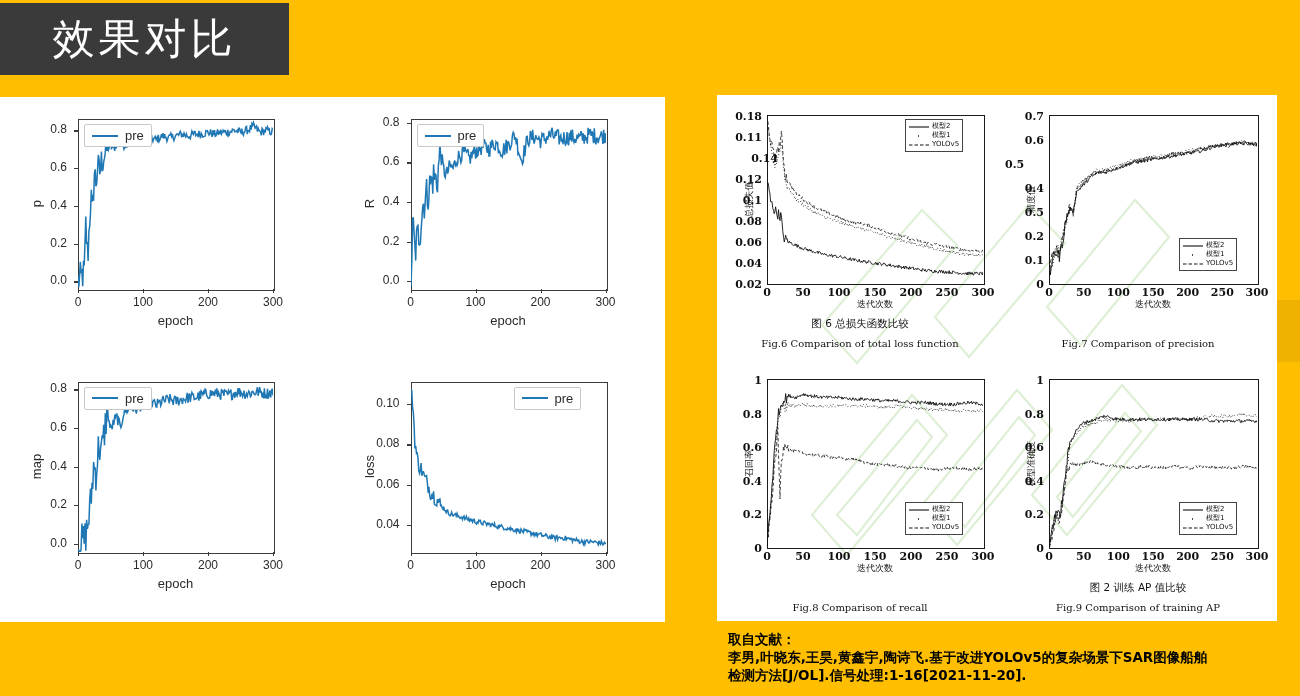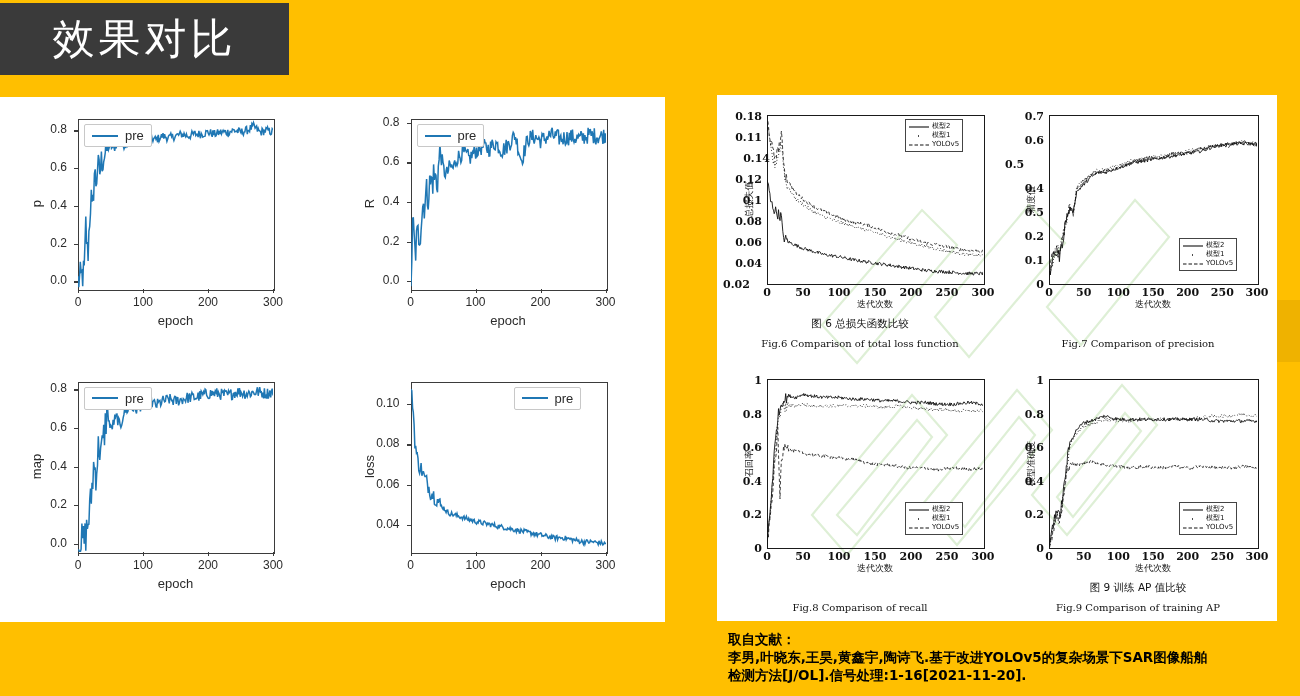--- a/index.html
+++ b/index.html
@@ -209,27 +209,27 @@
     </g>
   </svg>
   <div id="paper-figs">
       <div class="fig" style="left: 6px; top: 8px; width: 274px; height: 258px;">
         <div class="fig-axes" style="left: 44px; top: 12px; width: 216px; height: 168px;"></div>
         <svg width="216" height="168" style="position: absolute; left: 44px; top: 12px;">
           <path d="M0.0 64.8 L0.7 67.4 L1.4 68.7 L2.2 75.6 L2.9 78.4 L3.6 86.7 L4.3 86.8 L5.0 86.5 L5.8 93.7 L6.5 95.1 L7.2 98.7 L7.9 96.8 L8.6 91.8 L9.4 96.9 L10.1 100.8 L10.8 104.1 L11.5 94.7 L12.2 101.8 L13.0 105.6 L13.7 97.5 L14.4 100.4 L15.1 107.8 L15.8 116.3 L16.6 122.5 L17.3 127.0 L18.0 123.4 L18.7 120.2 L19.4 124.2 L20.2 123.6 L20.9 127.3 L21.6 128.1 L22.3 126.2 L23.0 127.8 L23.8 127.6 L24.5 127.7 L25.2 129.5 L25.9 130.3 L26.6 130.6 L27.4 130.4 L28.1 128.8 L28.8 130.6 L29.5 129.3 L30.2 132.4 L31.0 129.7 L31.7 131.7 L32.4 132.1 L33.1 133.8 L33.8 132.3 L34.6 134.1 L35.3 133.5 L36.0 134.8 L36.7 134.8 L37.4 133.5 L38.2 132.4 L38.9 133.4 L39.6 135.1 L40.3 134.0 L41.0 136.2 L41.8 134.9 L42.5 134.0 L43.2 136.2 L43.9 134.7 L44.6 135.3 L45.4 137.5 L46.1 136.4 L46.8 137.4 L47.5 137.6 L48.2 137.8 L49.0 137.6 L49.7 136.9 L50.4 136.1 L51.1 138.5 L51.8 136.4 L52.6 136.7 L53.3 137.1 L54.0 138.8 L54.7 139.5 L55.4 138.2 L56.2 139.4 L56.9 139.3 L57.6 138.4 L58.3 139.7 L59.0 138.9 L59.8 140.4 L60.5 141.2 L61.2 141.4 L61.9 140.5 L62.6 139.6 L63.4 141.2 L64.1 139.8 L64.8 139.4 L65.5 142.3 L66.2 140.6 L67.0 141.1 L67.7 140.1 L68.4 140.0 L69.1 141.2 L69.8 142.8 L70.6 141.9 L71.3 142.7 L72.0 141.9 L72.7 141.4 L73.4 140.5 L74.2 142.0 L74.9 142.8 L75.6 143.2 L76.3 142.8 L77.0 143.2 L77.8 141.5 L78.5 142.2 L79.2 143.6 L79.9 143.7 L80.6 144.7 L81.4 144.0 L82.1 145.1 L82.8 142.9 L83.5 142.8 L84.2 145.8 L85.0 144.4 L85.7 143.4 L86.4 143.5 L87.1 145.7 L87.8 143.7 L88.6 144.2 L89.3 144.7 L90.0 146.0 L90.7 146.9 L91.4 146.4 L92.2 144.2 L92.9 146.7 L93.6 147.4 L94.3 146.0 L95.0 147.4 L95.8 146.9 L96.5 145.0 L97.2 146.4 L97.9 145.5 L98.6 147.2 L99.4 148.4 L100.1 146.8 L100.8 147.8 L101.5 145.6 L102.2 145.7 L103.0 146.5 L103.7 147.3 L104.4 148.9 L105.1 149.1 L105.8 149.2 L106.6 149.3 L107.3 149.2 L108.0 148.3 L108.7 147.3 L109.4 149.5 L110.2 147.8 L110.9 150.1 L111.6 148.2 L112.3 147.3 L113.0 147.8 L113.8 148.5 L114.5 150.6 L115.2 150.0 L115.9 149.5 L116.6 147.8 L117.4 148.8 L118.1 148.7 L118.8 150.3 L119.5 150.3 L120.2 151.4 L121.0 149.8 L121.7 149.7 L122.4 150.9 L123.1 148.8 L123.8 151.4 L124.6 151.3 L125.3 150.6 L126.0 150.8 L126.7 150.2 L127.4 152.2 L128.2 152.2 L128.9 150.9 L129.6 151.1 L130.3 150.8 L131.0 152.8 L131.8 150.1 L132.5 150.6 L133.2 152.3 L133.9 151.4 L134.6 153.6 L135.4 152.0 L136.1 153.0 L136.8 151.0 L137.5 154.0 L138.2 152.0 L139.0 151.0 L139.7 153.5 L140.4 153.0 L141.1 152.5 L141.8 154.4 L142.6 151.7 L143.3 154.0 L144.0 152.6 L144.7 152.9 L145.4 152.4 L146.2 152.1 L146.9 154.8 L147.6 154.1 L148.3 153.9 L149.0 153.3 L149.8 154.8 L150.5 153.3 L151.2 153.9 L151.9 153.6 L152.6 154.6 L153.4 155.6 L154.1 154.9 L154.8 156.4 L155.5 153.7 L156.2 153.7 L157.0 154.6 L157.7 156.1 L158.4 154.3 L159.1 156.6 L159.8 156.6 L160.6 155.4 L161.3 154.2 L162.0 154.8 L162.7 154.6 L163.4 156.1 L164.2 154.9 L164.9 156.9 L165.6 157.5 L166.3 157.5 L167.0 157.6 L167.8 155.1 L168.5 157.3 L169.2 156.0 L169.9 157.3 L170.6 157.9 L171.4 157.9 L172.1 155.6 L172.8 155.3 L173.5 157.5 L174.2 155.2 L175.0 155.7 L175.7 158.2 L176.4 155.7 L177.1 158.0 L177.8 158.4 L178.6 156.4 L179.3 158.5 L180.0 156.5 L180.7 157.5 L181.4 158.6 L182.2 155.6 L182.9 158.7 L183.6 157.3 L184.3 158.3 L185.0 158.9 L185.8 155.9 L186.5 156.2 L187.2 156.9 L187.9 157.5 L188.6 157.9 L189.4 157.9 L190.1 157.9 L190.8 157.5 L191.5 159.4 L192.2 159.0 L193.0 158.0 L193.7 158.5 L194.4 159.3 L195.1 159.1 L195.8 158.5 L196.6 158.2 L197.3 159.3 L198.0 158.3 L198.7 157.9 L199.4 159.6 L200.2 157.3 L200.9 160.0 L201.6 157.4 L202.3 156.9 L203.0 159.4 L203.8 157.5 L204.5 159.2 L205.2 157.6 L205.9 159.8 L206.6 160.1 L207.4 157.7 L208.1 157.1 L208.8 158.4 L209.5 157.2 L210.2 157.4 L211.0 158.8 L211.7 159.6 L212.4 159.7 L213.1 157.1 L213.8 157.4 L214.6 157.8 L215.3 159.9 L216.0 156.9 " fill="none" stroke="#111" stroke-width="0.9"></path>
           <path d="M0.0 9.7 L0.7 15.9 L1.4 13.2 L2.2 18.5 L2.9 26.0 L3.6 28.5 L4.3 34.3 L5.0 38.2 L5.8 45.6 L6.5 49.1 L7.2 45.6 L7.9 52.8 L8.6 46.6 L9.4 49.0 L10.1 44.1 L10.8 42.6 L11.5 41.1 L12.2 33.9 L13.0 36.8 L13.7 27.3 L14.4 28.1 L15.1 33.0 L15.8 42.7 L16.6 54.0 L17.3 55.9 L18.0 66.1 L18.7 66.0 L19.4 69.6 L20.2 74.4 L20.9 72.7 L21.6 74.2 L22.3 74.1 L23.0 74.0 L23.8 77.7 L24.5 78.9 L25.2 78.2 L25.9 79.9 L26.6 79.2 L27.4 82.4 L28.1 84.2 L28.8 82.9 L29.5 85.9 L30.2 86.1 L31.0 84.1 L31.7 87.2 L32.4 86.9 L33.1 85.8 L33.8 86.9 L34.6 89.7 L35.3 87.6 L36.0 90.7 L36.7 91.1 L37.4 89.9 L38.2 90.2 L38.9 91.8 L39.6 92.1 L40.3 93.4 L41.0 91.2 L41.8 94.6 L42.5 93.0 L43.2 93.9 L43.9 93.7 L44.6 95.8 L45.4 95.8 L46.1 97.9 L46.8 95.8 L47.5 97.9 L48.2 96.5 L49.0 99.4 L49.7 97.6 L50.4 98.2 L51.1 97.8 L51.8 99.7 L52.6 99.7 L53.3 99.7 L54.0 99.2 L54.7 99.3 L55.4 100.2 L56.2 100.4 L56.9 102.0 L57.6 101.9 L58.3 101.4 L59.0 104.0 L59.8 103.9 L60.5 102.2 L61.2 102.3 L61.9 103.0 L62.6 103.1 L63.4 103.4 L64.1 104.2 L64.8 104.6 L65.5 105.3 L66.2 103.6 L67.0 104.3 L67.7 104.6 L68.4 104.9 L69.1 106.7 L69.8 105.3 L70.6 105.8 L71.3 105.7 L72.0 107.3 L72.7 108.2 L73.4 108.5 L74.2 106.4 L74.9 109.0 L75.6 106.5 L76.3 108.1 L77.0 107.8 L77.8 110.4 L78.5 108.5 L79.2 108.1 L79.9 109.8 L80.6 108.4 L81.4 111.3 L82.1 110.7 L82.8 108.8 L83.5 109.7 L84.2 111.1 L85.0 110.0 L85.7 111.1 L86.4 112.1 L87.1 113.1 L87.8 112.3 L88.6 113.3 L89.3 112.3 L90.0 113.1 L90.7 113.4 L91.4 112.0 L92.2 111.9 L92.9 112.1 L93.6 112.5 L94.3 114.9 L95.0 113.8 L95.8 112.4 L96.5 114.8 L97.2 114.6 L97.9 116.1 L98.6 114.3 L99.4 114.6 L100.1 114.9 L100.8 116.0 L101.5 114.6 L102.2 114.6 L103.0 114.5 L103.7 115.3 L104.4 115.9 L105.1 116.1 L105.8 116.8 L106.6 117.5 L107.3 117.2 L108.0 117.8 L108.7 117.4 L109.4 118.8 L110.2 118.1 L110.9 117.9 L111.6 118.4 L112.3 119.2 L113.0 119.8 L113.8 118.1 L114.5 119.9 L115.2 118.4 L115.9 118.9 L116.6 119.1 L117.4 119.6 L118.1 121.1 L118.8 122.4 L119.5 122.6 L120.2 122.3 L121.0 122.1 L121.7 122.3 L122.4 121.1 L123.1 122.6 L123.8 123.4 L124.6 121.6 L125.3 122.3 L126.0 122.9 L126.7 123.9 L127.4 123.7 L128.2 122.1 L128.9 124.5 L129.6 123.5 L130.3 124.0 L131.0 124.9 L131.8 123.5 L132.5 125.1 L133.2 123.3 L133.9 126.8 L134.6 124.5 L135.4 126.1 L136.1 125.3 L136.8 127.4 L137.5 125.8 L138.2 126.8 L139.0 127.4 L139.7 127.8 L140.4 128.1 L141.1 126.4 L141.8 128.2 L142.6 127.5 L143.3 126.4 L144.0 128.6 L144.7 126.7 L145.4 128.9 L146.2 128.9 L146.9 128.2 L147.6 129.8 L148.3 128.0 L149.0 129.4 L149.8 130.7 L150.5 130.7 L151.2 130.9 L151.9 130.2 L152.6 128.8 L153.4 131.1 L154.1 130.5 L154.8 129.2 L155.5 131.2 L156.2 132.1 L157.0 132.6 L157.7 129.7 L158.4 131.9 L159.1 129.8 L159.8 130.3 L160.6 132.3 L161.3 130.9 L162.0 133.2 L162.7 131.4 L163.4 132.6 L164.2 132.9 L164.9 133.3 L165.6 132.0 L166.3 134.2 L167.0 134.5 L167.8 134.1 L168.5 134.9 L169.2 134.8 L169.9 132.6 L170.6 133.1 L171.4 134.4 L172.1 134.7 L172.8 135.7 L173.5 133.3 L174.2 135.1 L175.0 136.1 L175.7 134.5 L176.4 136.5 L177.1 134.1 L177.8 136.1 L178.6 136.5 L179.3 134.9 L180.0 136.4 L180.7 137.7 L181.4 135.5 L182.2 135.1 L182.9 138.1 L183.6 136.5 L184.3 137.7 L185.0 136.9 L185.8 137.6 L186.5 136.0 L187.2 137.7 L187.9 137.4 L188.6 139.4 L189.4 138.0 L190.1 136.7 L190.8 136.6 L191.5 139.6 L192.2 139.4 L193.0 139.6 L193.7 139.7 L194.4 139.8 L195.1 139.5 L195.8 137.2 L196.6 138.3 L197.3 140.6 L198.0 140.2 L198.7 138.6 L199.4 138.9 L200.2 138.1 L200.9 138.6 L201.6 141.3 L202.3 138.6 L203.0 138.1 L203.8 140.1 L204.5 139.0 L205.2 139.2 L205.9 138.5 L206.6 139.5 L207.4 141.3 L208.1 140.8 L208.8 140.9 L209.5 139.0 L210.2 140.5 L211.0 141.4 L211.7 138.7 L212.4 140.0 L213.1 140.6 L213.8 141.2 L214.6 140.7 L215.3 139.6 L216.0 140.2 " fill="none" stroke="#111" stroke-width="0.9" stroke-dasharray="0.9 2.2"></path>
           <path d="M0.0 0.5 L0.7 5.1 L1.4 10.0 L2.2 20.8 L2.9 24.0 L3.6 30.3 L4.3 25.9 L5.0 27.5 L5.8 33.1 L6.5 34.0 L7.2 43.6 L7.9 41.3 L8.6 41.3 L9.4 43.4 L10.1 32.3 L10.8 32.7 L11.5 37.4 L12.2 27.7 L13.0 30.4 L13.7 22.8 L14.4 16.0 L15.1 24.0 L15.8 36.3 L16.6 47.7 L17.3 51.8 L18.0 61.2 L18.7 65.2 L19.4 59.4 L20.2 67.1 L20.9 68.3 L21.6 68.4 L22.3 67.3 L23.0 68.2 L23.8 71.6 L24.5 70.9 L25.2 74.0 L25.9 72.3 L26.6 75.0 L27.4 75.8 L28.1 75.1 L28.8 76.7 L29.5 79.5 L30.2 78.2 L31.0 79.7 L31.7 80.3 L32.4 79.7 L33.1 82.5 L33.8 83.4 L34.6 83.5 L35.3 81.8 L36.0 84.6 L36.7 86.2 L37.4 86.3 L38.2 85.2 L38.9 85.3 L39.6 87.2 L40.3 88.5 L41.0 89.3 L41.8 86.8 L42.5 87.6 L43.2 89.2 L43.9 91.3 L44.6 90.3 L45.4 91.0 L46.1 92.5 L46.8 90.1 L47.5 93.3 L48.2 92.2 L49.0 93.0 L49.7 93.5 L50.4 94.6 L51.1 94.1 L51.8 93.3 L52.6 93.3 L53.3 94.2 L54.0 93.6 L54.7 96.4 L55.4 95.1 L56.2 95.2 L56.9 96.1 L57.6 95.1 L58.3 96.8 L59.0 95.8 L59.8 98.2 L60.5 96.3 L61.2 97.1 L61.9 96.9 L62.6 100.1 L63.4 99.9 L64.1 99.5 L64.8 100.1 L65.5 100.5 L66.2 100.4 L67.0 100.0 L67.7 101.8 L68.4 102.6 L69.1 100.6 L69.8 102.6 L70.6 100.7 L71.3 102.2 L72.0 104.1 L72.7 102.4 L73.4 102.6 L74.2 104.3 L74.9 102.3 L75.6 103.8 L76.3 104.9 L77.0 102.9 L77.8 105.1 L78.5 106.4 L79.2 104.4 L79.9 104.2 L80.6 105.2 L81.4 106.8 L82.1 107.1 L82.8 106.7 L83.5 105.5 L84.2 108.0 L85.0 106.9 L85.7 105.6 L86.4 108.3 L87.1 106.1 L87.8 107.0 L88.6 109.2 L89.3 107.0 L90.0 106.4 L90.7 107.8 L91.4 107.6 L92.2 108.8 L92.9 110.1 L93.6 107.2 L94.3 108.9 L95.0 109.5 L95.8 110.5 L96.5 110.1 L97.2 108.9 L97.9 109.4 L98.6 109.6 L99.4 108.6 L100.1 108.9 L100.8 111.8 L101.5 108.9 L102.2 110.0 L103.0 112.6 L103.7 111.7 L104.4 113.1 L105.1 111.9 L105.8 111.4 L106.6 112.0 L107.3 113.7 L108.0 112.8 L108.7 113.7 L109.4 114.8 L110.2 114.8 L110.9 114.0 L111.6 112.9 L112.3 115.3 L113.0 114.2 L113.8 115.7 L114.5 114.5 L115.2 114.4 L115.9 115.8 L116.6 115.7 L117.4 116.0 L118.1 117.0 L118.8 117.6 L119.5 118.2 L120.2 116.9 L121.0 118.1 L121.7 117.9 L122.4 119.0 L123.1 117.8 L123.8 119.7 L124.6 117.9 L125.3 118.1 L126.0 118.9 L126.7 120.5 L127.4 119.8 L128.2 119.4 L128.9 120.2 L129.6 120.4 L130.3 119.0 L131.0 118.7 L131.8 118.8 L132.5 121.6 L133.2 121.4 L133.9 120.1 L134.6 122.2 L135.4 121.8 L136.1 120.1 L136.8 121.5 L137.5 121.3 L138.2 120.6 L139.0 121.5 L139.7 122.2 L140.4 123.7 L141.1 121.6 L141.8 122.1 L142.6 125.1 L143.3 125.1 L144.0 123.8 L144.7 122.9 L145.4 124.1 L146.2 124.7 L146.9 124.7 L147.6 125.7 L148.3 124.9 L149.0 123.9 L149.8 124.2 L150.5 124.7 L151.2 127.0 L151.9 125.6 L152.6 125.9 L153.4 125.4 L154.1 127.6 L154.8 127.2 L155.5 127.2 L156.2 127.2 L157.0 127.7 L157.7 127.1 L158.4 127.0 L159.1 129.7 L159.8 129.6 L160.6 127.6 L161.3 127.5 L162.0 128.5 L162.7 128.6 L163.4 128.6 L164.2 130.0 L164.9 129.9 L165.6 130.4 L166.3 129.8 L167.0 128.2 L167.8 128.8 L168.5 129.1 L169.2 128.6 L169.9 128.7 L170.6 130.0 L171.4 130.1 L172.1 129.8 L172.8 131.1 L173.5 130.4 L174.2 129.2 L175.0 129.7 L175.7 131.0 L176.4 132.3 L177.1 131.9 L177.8 131.6 L178.6 130.1 L179.3 130.4 L180.0 132.6 L180.7 130.7 L181.4 130.7 L182.2 131.2 L182.9 134.0 L183.6 132.6 L184.3 133.3 L185.0 131.6 L185.8 134.4 L186.5 132.2 L187.2 133.9 L187.9 133.4 L188.6 132.0 L189.4 132.8 L190.1 132.9 L190.8 132.8 L191.5 133.9 L192.2 135.6 L193.0 135.8 L193.7 133.0 L194.4 135.1 L195.1 134.6 L195.8 134.5 L196.6 136.3 L197.3 134.1 L198.0 135.3 L198.7 135.1 L199.4 136.0 L200.2 134.6 L200.9 135.2 L201.6 135.9 L202.3 135.5 L203.0 136.9 L203.8 136.9 L204.5 134.9 L205.2 135.8 L205.9 135.7 L206.6 136.1 L207.4 135.9 L208.1 136.5 L208.8 134.8 L209.5 135.2 L210.2 137.5 L211.0 135.6 L211.7 136.4 L212.4 137.1 L213.1 137.6 L213.8 136.9 L214.6 137.6 L215.3 135.4 L216.0 134.9 " fill="none" stroke="#111" stroke-width="0.8" stroke-dasharray="3.4 2.4"></path>
         </svg>
-        <div class="fig-tick" style="left: 0px; width: 39px; top: 175px;">0.02</div>
+        <div class="fig-tick" style="left: 0px; width: 39px; text-align: right; top: 175px;">0.02</div>
         <div class="fig-tick" style="left: 0px; width: 39px; text-align: right; top: 154px;">0.04</div>
         <div class="fig-tick" style="left: 0px; width: 39px; text-align: right; top: 133px;">0.06</div>
         <div class="fig-tick" style="left: 0px; width: 39px; text-align: right; top: 112px;">0.08</div>
         <div class="fig-tick" style="left: 0px; width: 39px; text-align: right; top: 91px;">0.1</div>
         <div class="fig-tick" style="left: 0px; width: 39px; text-align: right; top: 70px;">0.12</div>
-        <div class="fig-tick" style="left: 8px; width: 39px; text-align: right; top: 49px;">0.14</div>
+        <div class="fig-tick" style="left: 16px; width: 39px; text-align: right; top: 49px;">0.14</div>
         <div class="fig-tick" style="left: 0px; width: 39px; text-align: right; top: 28px;">0.11</div>
         <div class="fig-tick" style="left: 0px; width: 39px; text-align: right; top: 7px;">0.18</div>
         <div class="fig-tick" style="left: 28px; width: 32px; text-align: center; top: 183px;">0</div>
         <div class="fig-tick" style="left: 64px; width: 32px; text-align: center; top: 183px;">50</div>
         <div class="fig-tick" style="left: 100px; width: 32px; text-align: center; top: 183px;">100</div>
         <div class="fig-tick" style="left: 136px; width: 32px; text-align: center; top: 183px;">150</div>
         <div class="fig-tick" style="left: 172px; width: 32px; text-align: center; top: 183px;">200</div>
         <div class="fig-tick" style="left: 208px; width: 32px; text-align: center; top: 183px;">250</div>
         <div class="fig-tick" style="left: 244px; width: 32px; text-align: center; top: 183px;">300</div>
         <div class="fig-xlab" style="left: 44px; width: 216px; top: 195px;">迭代次数</div>
@@ -382,21 +382,21 @@
               </svg></span>
             <span>模型1</span>
           </div>
           <div class="row">
             <span class="key"><svg width="20" height="7">
                 <line x1="0" y1="4" x2="20" y2="4" stroke="#111" stroke-width="1" stroke-dasharray="3.5 2"></line>
               </svg></span>
             <span>YOLOv5</span>
           </div>
         </div>
-        <div class="fig-cap-cn" style="left: 0px; top: 214px;">图 9  训练 AP 值比较</div>
+        <div class="fig-cap-cn" style="left: 0px; top: 214px;">图 2  训练 AP 值比较</div>
         <div class="fig-cap-en" style="left: 0px; top: 235px;">Fig.9 Comparison of training AP</div>
       </div>
     </div>
 </div>
 
 <div id="citation">
   <span class="l">取自文献：</span>
   <span class="l">李男,叶晓东,王昊,黄鑫宇,陶诗飞.基于改进YOLOv5的复杂场景下SAR图像船舶</span>
   <span class="l">检测方法[J/OL].信号处理:1-16[2021-11-20].</span>
 </div>

